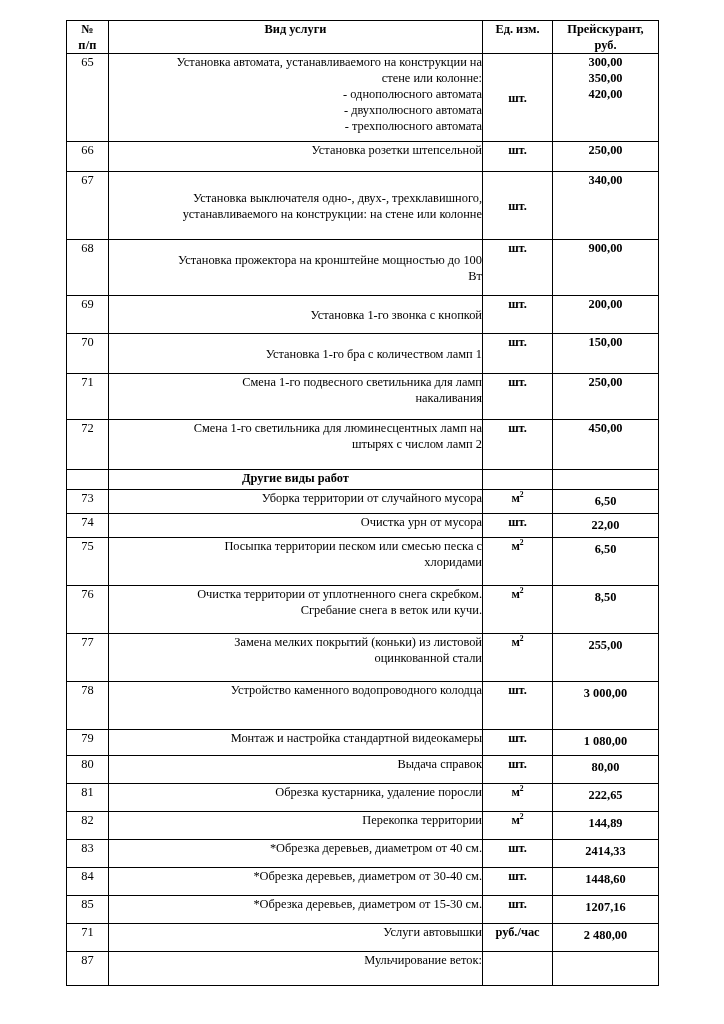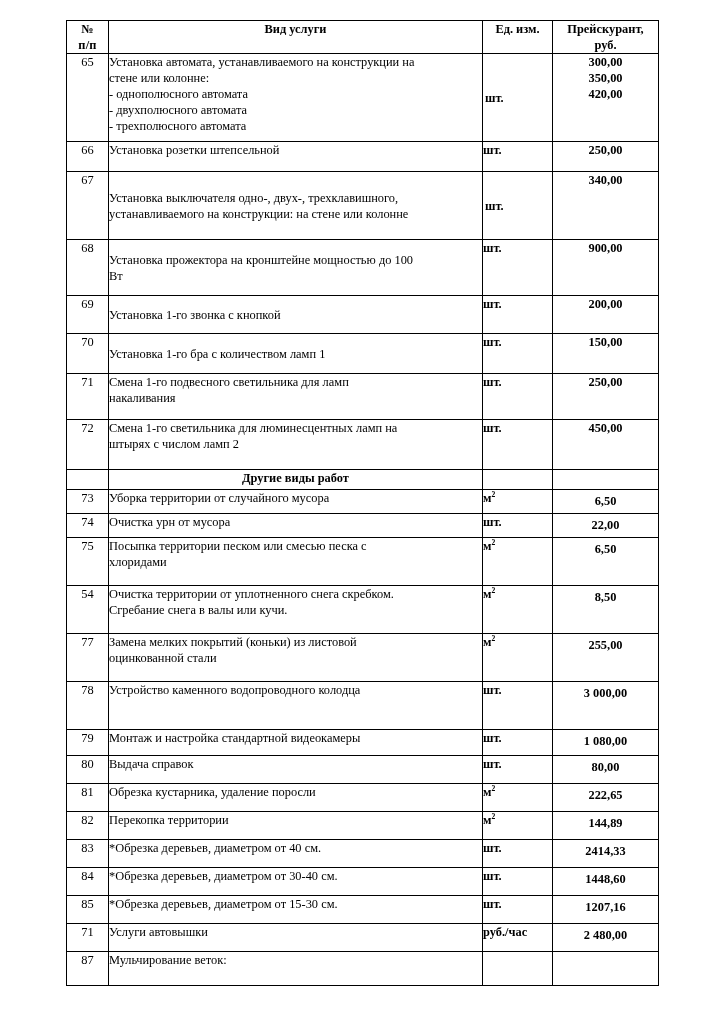--- a/index.html
+++ b/index.html
@@ -67,29 +67,30 @@
 
   
   td.num {
     text-align: center;
     vertical-align: bottom;
     padding: 0 2px 3px 2px;
     font-size: 12.6px;
   }
 
   td.desc {
-    text-align: left;
+    text-align: right;
     vertical-align: top;
     padding: 4px 5px 3px 7px;
   }
   td.desc.mid {
     vertical-align: middle;
   }
 
   td.unit {
+    text-align: center;
     vertical-align: top;
     padding: 4px 2px 0 2px;
     font-weight: bold;
     font-size: 11.4px;
   }
   td.unit.mid {
     vertical-align: middle;
     padding: 0 2px;
   }
 
@@ -272,24 +273,24 @@
             <td class="desc">
               <span class="desc-line">Посыпка территории песком или смесью песка с</span>
               <span class="desc-line">хлоридами</span>
             </td>
             <td class="unit">м<sup class="sq">2</sup></td>
             <td class="price top">
               <span class="price-line">6,50</span>
             </td>
           </tr>
           <tr style="height: 48px;">
-            <td class="num">54</td>
+            <td class="num">76</td>
             <td class="desc">
               <span class="desc-line">Очистка территории от уплотненного снега скребком.</span>
-              <span class="desc-line">Сгребание снега в валы или кучи.</span>
+              <span class="desc-line">Сгребание снега в веток или кучи.</span>
             </td>
             <td class="unit">м<sup class="sq">2</sup></td>
             <td class="price top">
               <span class="price-line">8,50</span>
             </td>
           </tr>
           <tr style="height: 48px;">
             <td class="num">77</td>
             <td class="desc">
               <span class="desc-line">Замена мелких покрытий (коньки) из листовой</span>

